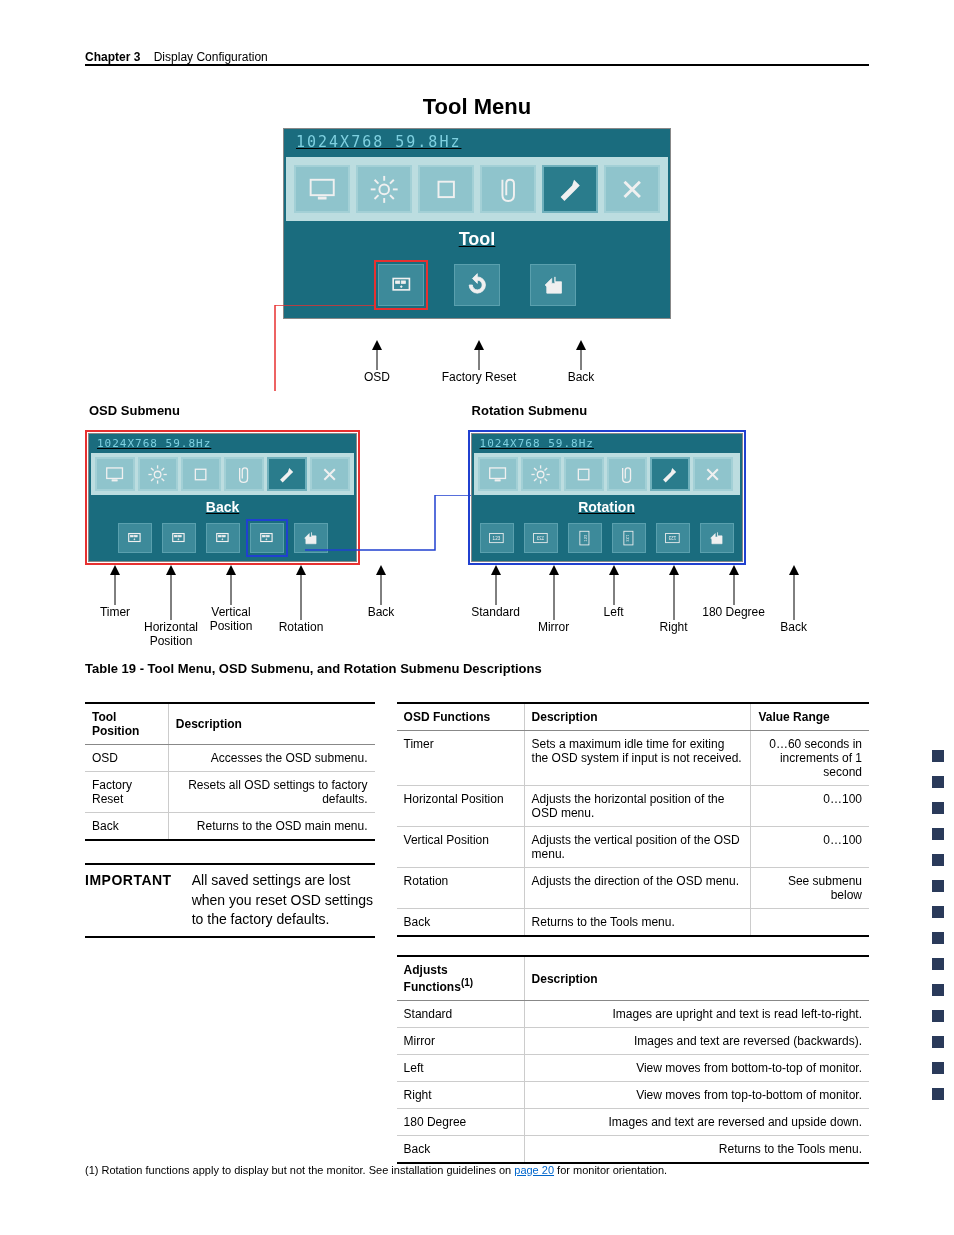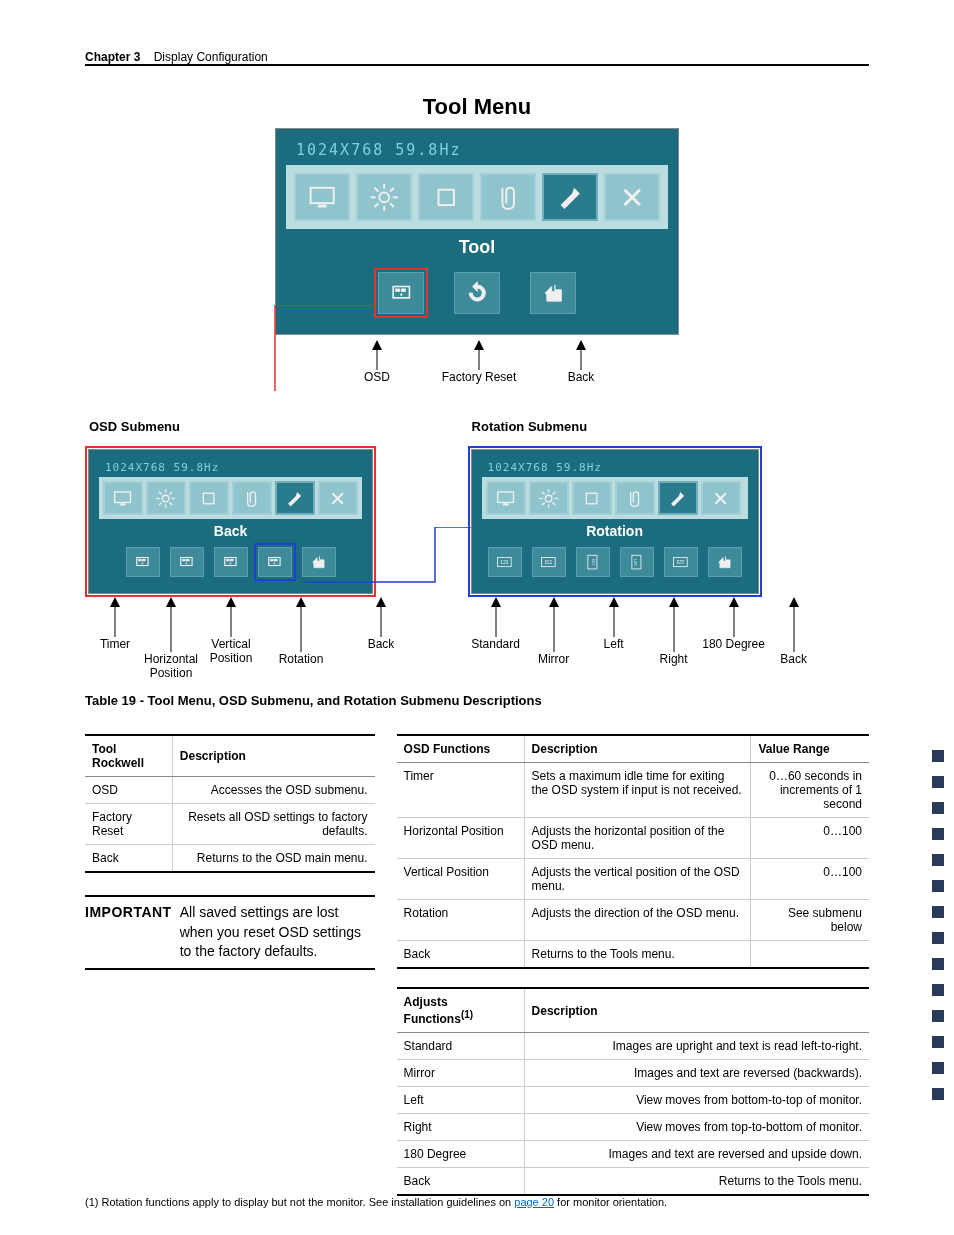--- a/index.html
+++ b/index.html
@@ -1,21 +1,21 @@
 <!DOCTYPE html>
 <html><head>
 <meta charset="utf-8">
 <style>
   * { box-sizing: border-box; margin: 0; padding: 0; }
   body { font-family: "Myriad Pro", "Segoe UI", Arial, sans-serif; font-size: 13px; color: #000; background: #fff; width: 954px; margin: 0 auto; position: relative; }
   .page { padding: 50px 85px 40px 85px; position: relative; }
   .chapter-bar { border-bottom: 2px solid #000; margin-bottom: 28px; font-size: 12px; }
   .chapter-bar b { font-weight: 700; }
   .title-centered { font-size: 22px; font-weight: 700; text-align: center; margin-bottom: 8px; }
-  .osd-win { background: #1a6c7e; border: 1px solid #888; display: inline-block; position: relative; padding: 10px; }
+  .osd-win { background: #1a6c7e; border: 1px solid #888; display: inline-block; position: relative; padding: 2px; text-decoration: underline; }
   .osd-res { color: #7fd0e0; font-family: monospace; font-size: 15px; letter-spacing: 2px; padding: 2px 10px 6px; }
   .osd-res-sm { font-size: 11px; letter-spacing: 1px; padding: 1px 6px 3px; }
   .icon-row { background: #bcdde0; display: flex; gap: 6px; padding: 8px; }
   .icon-row-sm { gap: 3px; padding: 4px; }
   .osd-ic { width: 56px; height: 48px; background: #8fc4cc; border: 2px solid #a3d0d6; display: flex; align-items: center; justify-content: center; }
   .osd-ic-sm { width: 40px; height: 34px; }
   .osd-ic.sel { background: #2a7c8c; border-color: #6fb0bc; }
   .osd-ic svg { width: 70%; height: 70%; fill: #f0f0f0; stroke: #f0f0f0; }
   .osd-label { color: #fff; font-size: 18px; font-weight: 600; text-align: center; padding: 8px 0 10px; }
   .osd-label-sm { font-size: 14px; padding: 4px 0 6px; }
@@ -33,21 +33,21 @@
   .table-title { font-weight: 700; font-size: 13px; margin: 26px 0 26px; }
   .tables-row { display: flex; gap: 22px; align-items: flex-start; }
   .tcol-l { width: 38%; }
   .tcol-r { width: 62%; }
   table.dt { border-collapse: collapse; width: 100%; font-size: 12px; border-top: 2px solid #000; border-bottom: 2px solid #000; }
   table.dt th { font-weight: 700; text-align: left; padding: 6px 7px; border-bottom: 1px solid #888; border-right: 1px solid #ccc; }
   table.dt th:last-child { border-right: none; }
   table.dt td { padding: 6px 7px; border-bottom: 1px solid #ccc; border-right: 1px solid #ccc; vertical-align: top; }
   table.dt td:last-child { border-right: none; text-align: right; }
   table.dt tr:last-child td { border-bottom: none; }
-  .imp-box { margin-top: 22px; border-top: 2px solid #000; border-bottom: 2px solid #000; padding: 6px 0; display: flex; gap: 8px; align-items: flex-start; font-size: 14px; line-height: 1.4; }
+  .imp-box { margin-top: 22px; border-top: 2px solid #000; border-bottom: 2px solid #000; padding: 6px 0; display: flex; gap: 20px; align-items: flex-start; font-size: 14px; line-height: 1.4; }
   .imp-box .label { font-weight: 800; letter-spacing: 0.5px; font-size: 14px; white-space: nowrap; }
   .footnote { font-size: 11px; }
   .footnote a { color: #0066cc; text-decoration: underline; }
   .footer { position: relative; margin-top: 60px; font-size: 12px; display: flex; justify-content: space-between; }
   .footer .pg { font-weight: 700; }
   .side-squares { position: absolute; right: 10px; top: 750px; display: flex; flex-direction: column; gap: 14px; }
   .side-squares div { width: 12px; height: 12px; background: #2a3a5a; }
 </style>
 </head>
 <body>
@@ -417,21 +417,21 @@
     </div>
   </div>
 
   <div class="table-title">Table 19 - Tool Menu, OSD Submenu, and Rotation Submenu Descriptions</div>
 
   <div class="tables-row">
     <div class="tcol-l">
       <table class="dt">
         <thead>
             <tr>
-          <th>Tool Rockwell</th>
+          <th>Tool Position</th>
           <th>Description</th>
         </tr>
           </thead>
         <tbody>
           <tr>
               <td>OSD</td>
               <td>Accesses the OSD submenu.</td>
             </tr>
           <tr>
               <td>Factory Reset</td>

